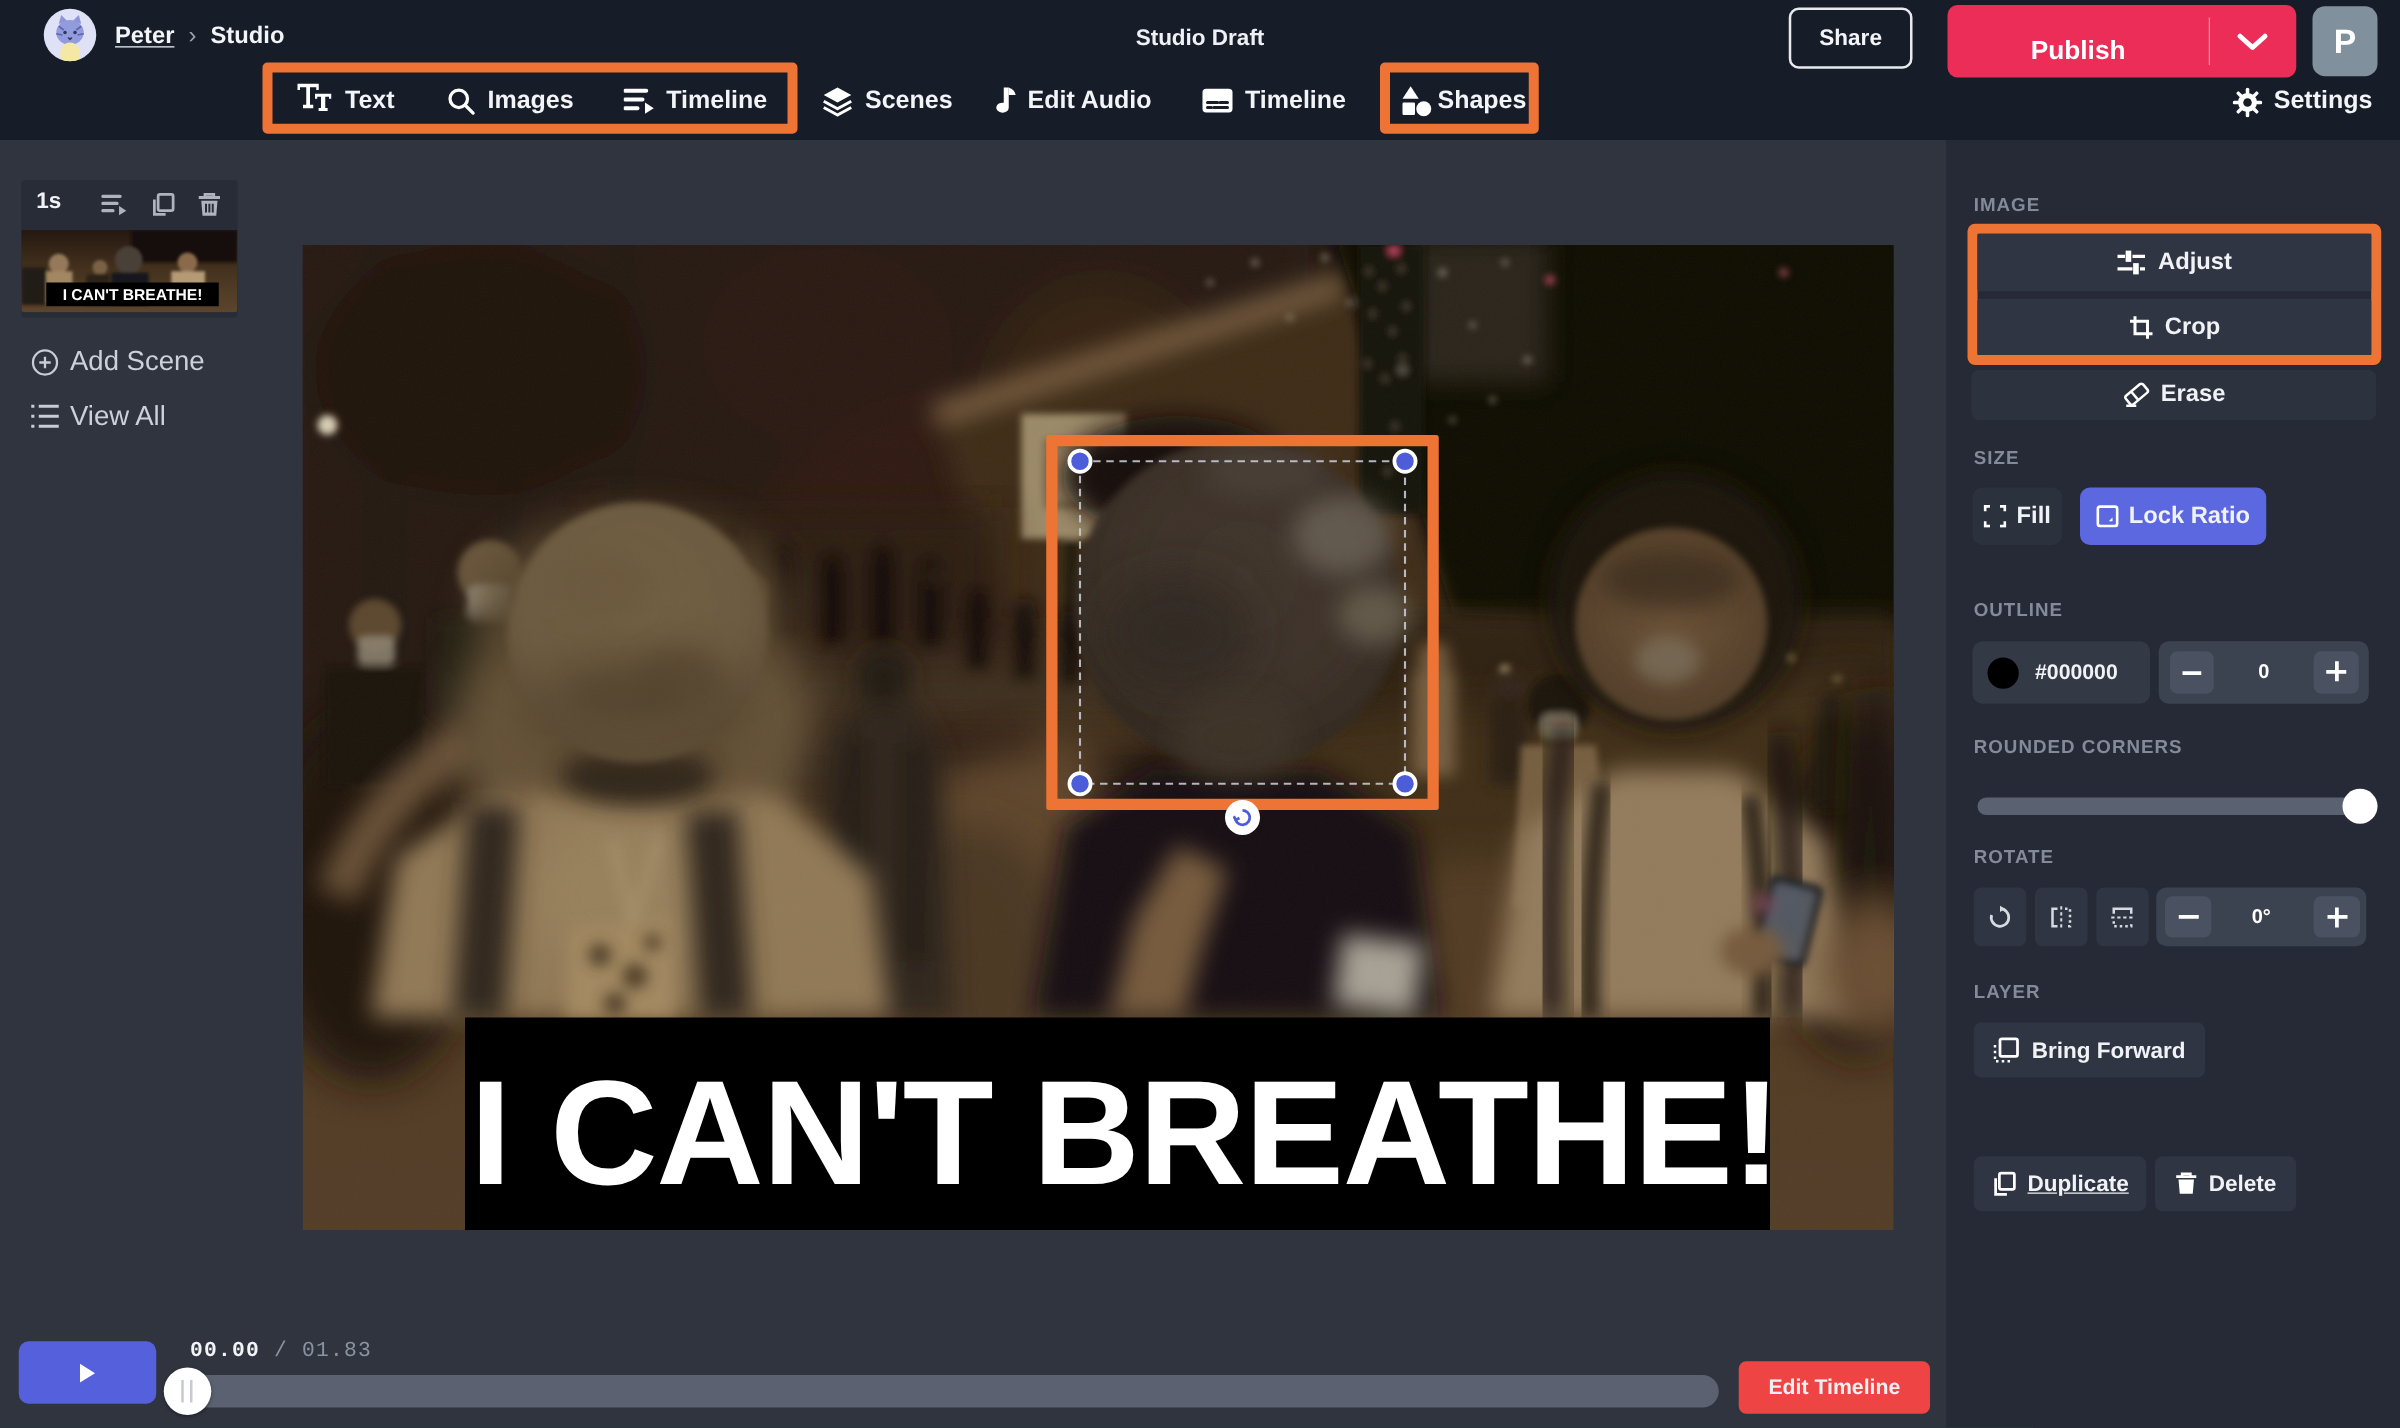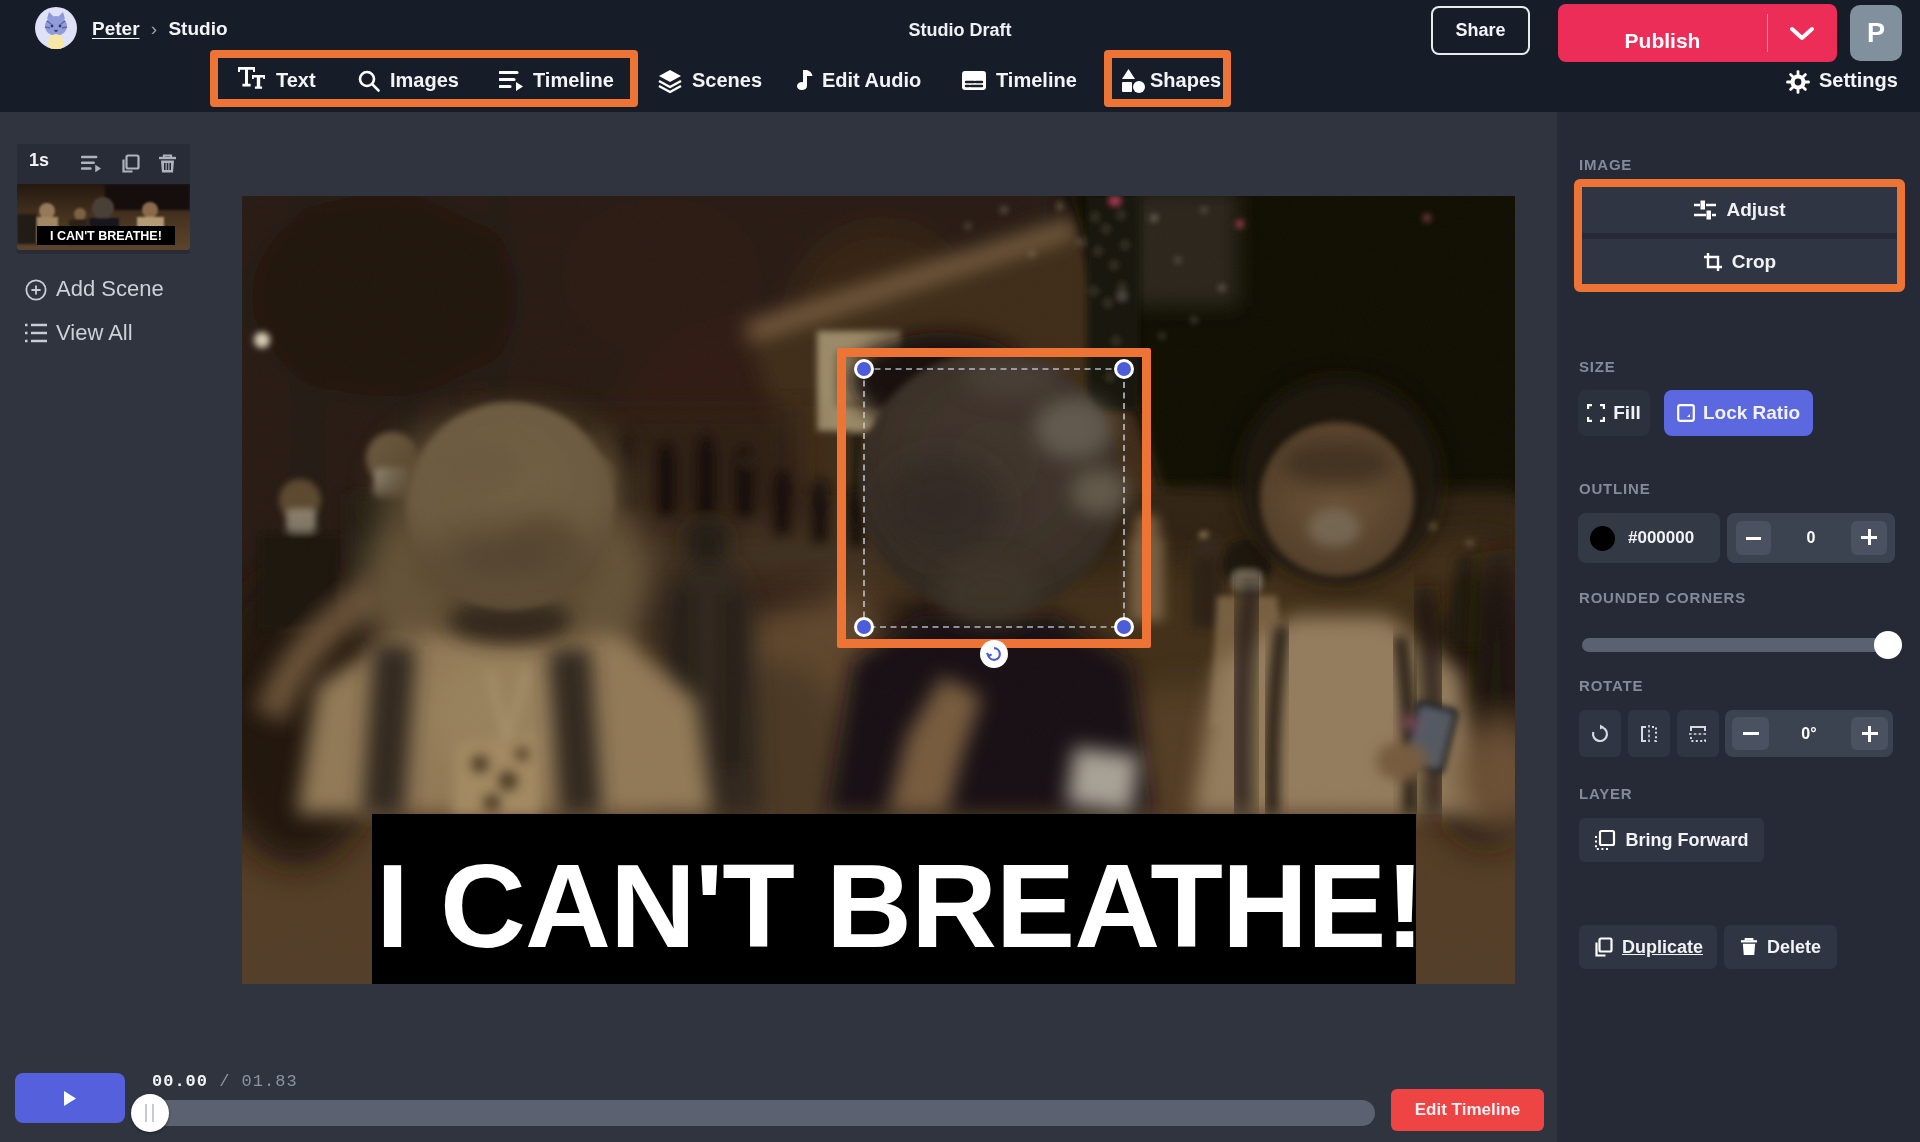--- a/index.html
+++ b/index.html
@@ -452,20 +452,30 @@
     <span>Crop</span>
   </div>
   <div class="abs btn" style="left:1582px;top:187px;width:315px;height:46px;border-radius:2px;font-size:19px;">
     <svg width="24" height="22" viewBox="0 0 24 22">
         <path d="M1 6 h6 M13 6 h10 M1 16 h12 M19 16 h4" stroke="#fff" stroke-width="2.6"></path>
         <rect x="7.5" y="1.5" width="4.5" height="9" fill="#fff"></rect>
         <rect x="13.5" y="11.5" width="4.5" height="9" fill="#fff"></rect>
       </svg>
     <span>Adjust</span>
   </div>
+  <div class="abs btn" style="left:1577px;top:296px;width:324px;height:40px;font-size:19px;background:#2d323f;">
+    <svg width="22" height="20" viewBox="0 0 22 20">
+        <g transform="rotate(-40 11 9)">
+          <rect x="2" y="5" width="18" height="9" rx="2" stroke="#fff" stroke-width="2" fill="none"></rect>
+          <path d="M9 5 v9" stroke="#fff" stroke-width="2"></path>
+        </g>
+        <path d="M3 18.5 h8" stroke="#fff" stroke-width="2"></path>
+      </svg>
+    <span>Erase</span>
+  </div>
   <div class="abs glabel" style="left:1579px;top:358px;">SIZE</div>
   <div class="abs btn" style="left:1578px;top:390px;width:72px;height:46px;background:#2b313d;border-radius:8px;font-size:19px;gap:8px;">
     <svg width="18" height="18" viewBox="0 0 18 18">
         <path d="M1 5 V1 h4 M13 1 h4 v4 M17 13 v4 h-4 M5 17 H1 v-4" stroke="#fff" stroke-width="2.4" fill="none"></path>
       </svg>
     <span>Fill</span>
   </div>
   <div class="abs btn" style="left:1664px;top:390px;width:149px;height:46px;background:#5c68e0;border-radius:8px;font-size:19px;gap:8px;">
     <svg width="18" height="18" viewBox="0 0 18 18">
         <rect x="1.2" y="1.2" width="15.6" height="15.6" rx="2" stroke="#fff" stroke-width="2.2" fill="none"></rect>

